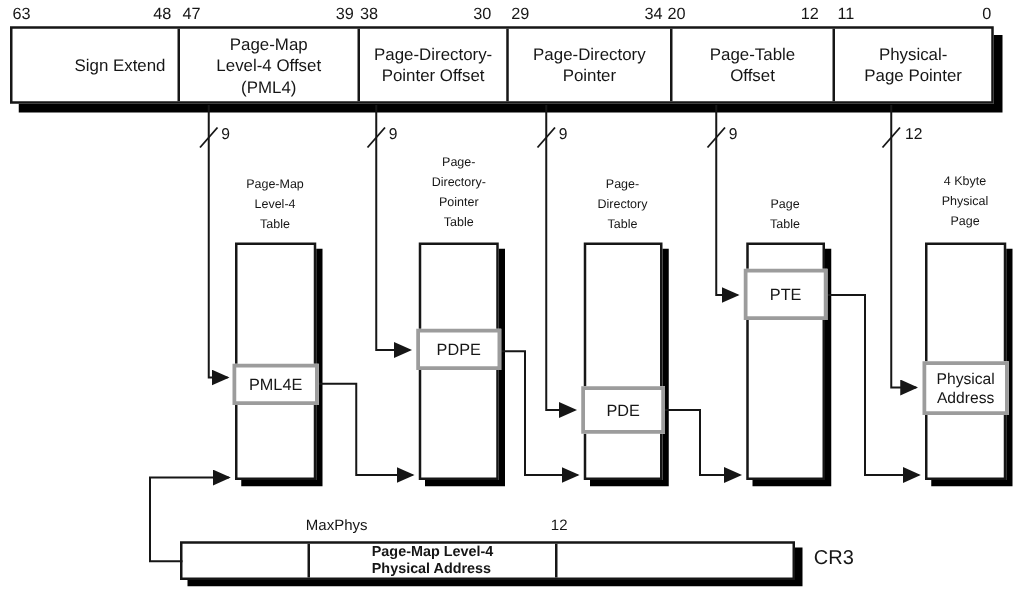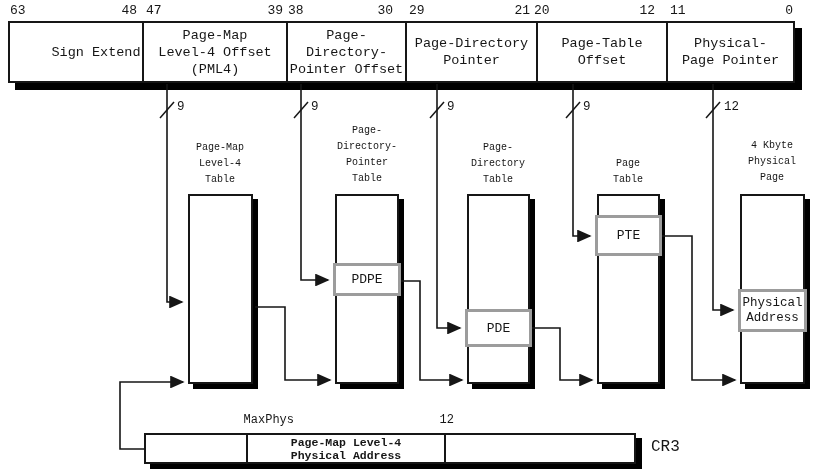--- a/index.html
+++ b/index.html
@@ -1,18 +1,18 @@
 <!DOCTYPE html>
 <html><head>
 <meta charset="utf-8">
 <style>
   html,body{margin:0;padding:0;background:#fff;}
   #stage{
     position:relative;width:816px;height:475px;background:#fff;overflow:hidden;
-    font-family:Liberation Mono, monospace;color:#161616;
+    font-family:Liberation Sans, sans-serif;color:#161616;
   }
   
   .bitnum{position:absolute;top:3px;font-size:13px;line-height:15px;white-space:nowrap;}
   .bitnum.r{text-align:right;width:30px;}
   
   #bitrow{
     position:absolute;left:8px;top:21px;width:787px;height:62px;
     border:2px solid #161616;box-shadow:7px 7px 0 #000;
     display:flex;box-sizing:border-box;background:#fff;
   }
@@ -42,39 +42,39 @@
   }
   
   #cr3box{
     position:absolute;left:144px;top:433px;width:492px;height:31px;
     border:2px solid #161616;box-shadow:6px 5px 0 #000;box-sizing:border-box;
     display:flex;background:#fff;
   }
   .cr3seg{flex:none;box-sizing:border-box;border-left:2px solid #161616;
     display:flex;align-items:center;justify-content:center;}
   .cr3seg:first-child{border-left:none;}
-  #cr3-mid{font-size:11.5px;line-height:13px;font-weight:bold;text-align:right;white-space:pre-line;}
+  #cr3-mid{font-size:11.5px;line-height:13px;font-weight:bold;text-align:left;white-space:pre-line;}
   .cr3-toplabel{position:absolute;top:413px;font-size:12px;text-align:right;}
   #cr3-name{position:absolute;left:651px;top:438px;font-size:16px;}
   
   #wires{position:absolute;left:0;top:0;z-index:3;pointer-events:none;}
 </style>
 </head>
 <body>
 
 <div id="stage">
 
   <span class="bitnum" style="left:10px">63</span>
   <span class="bitnum r" style="left:107px">48</span>
   <span class="bitnum" style="left:146px">47</span>
   <span class="bitnum r" style="left:253px">39</span>
   <span class="bitnum" style="left:288px">38</span>
   <span class="bitnum r" style="left:363px">30</span>
   <span class="bitnum" style="left:409px">29</span>
-  <span class="bitnum r" style="left:500px">21</span>
+  <span class="bitnum r" style="left:500px">34</span>
   <span class="bitnum" style="left:534px">20</span>
   <span class="bitnum r" style="left:625px">12</span>
   <span class="bitnum" style="left:670px">11</span>
   <span class="bitnum r" style="left:763px">0</span>
 
   <div id="bitrow">
     <div class="field" style="width:132px">Sign Extend</div>
     <div class="field" style="width:144px">Page-Map
 Level-4 Offset
 (PML4)</div>
@@ -109,20 +109,21 @@
   <div class="tbl-label" style="left:717px;top:138px">4 Kbyte
 Physical
 Page</div>
 
   <div class="tbl" style="left:188px;width:65px"></div>
   <div class="tbl" style="left:335px;width:64px"></div>
   <div class="tbl" style="left:467px;width:63px"></div>
   <div class="tbl" style="left:597px;width:63px"></div>
   <div class="tbl" style="left:740px;width:65px"></div>
 
+  <div class="cell" style="left:186px;top:291px;width:69px;height:33px">PML4E</div>
   <div class="cell" style="left:333px;top:263px;width:68px;height:33px">PDPE</div>
   <div class="cell" style="left:595px;top:215px;width:67px;height:41px">PTE</div>
   <div class="cell" style="left:465px;top:309px;width:67px;height:38px">PDE</div>
   <div class="cell" style="left:738px;top:289px;width:69px;height:43px;font-size:12.5px">Physical
 Address</div>
 
   <span class="cr3-toplabel" style="left:194px;width:100px">MaxPhys</span>
   <span class="cr3-toplabel" style="left:414px;width:40px">12</span>
   <div id="cr3box">
     <div class="cr3seg" style="width:100px"></div>

